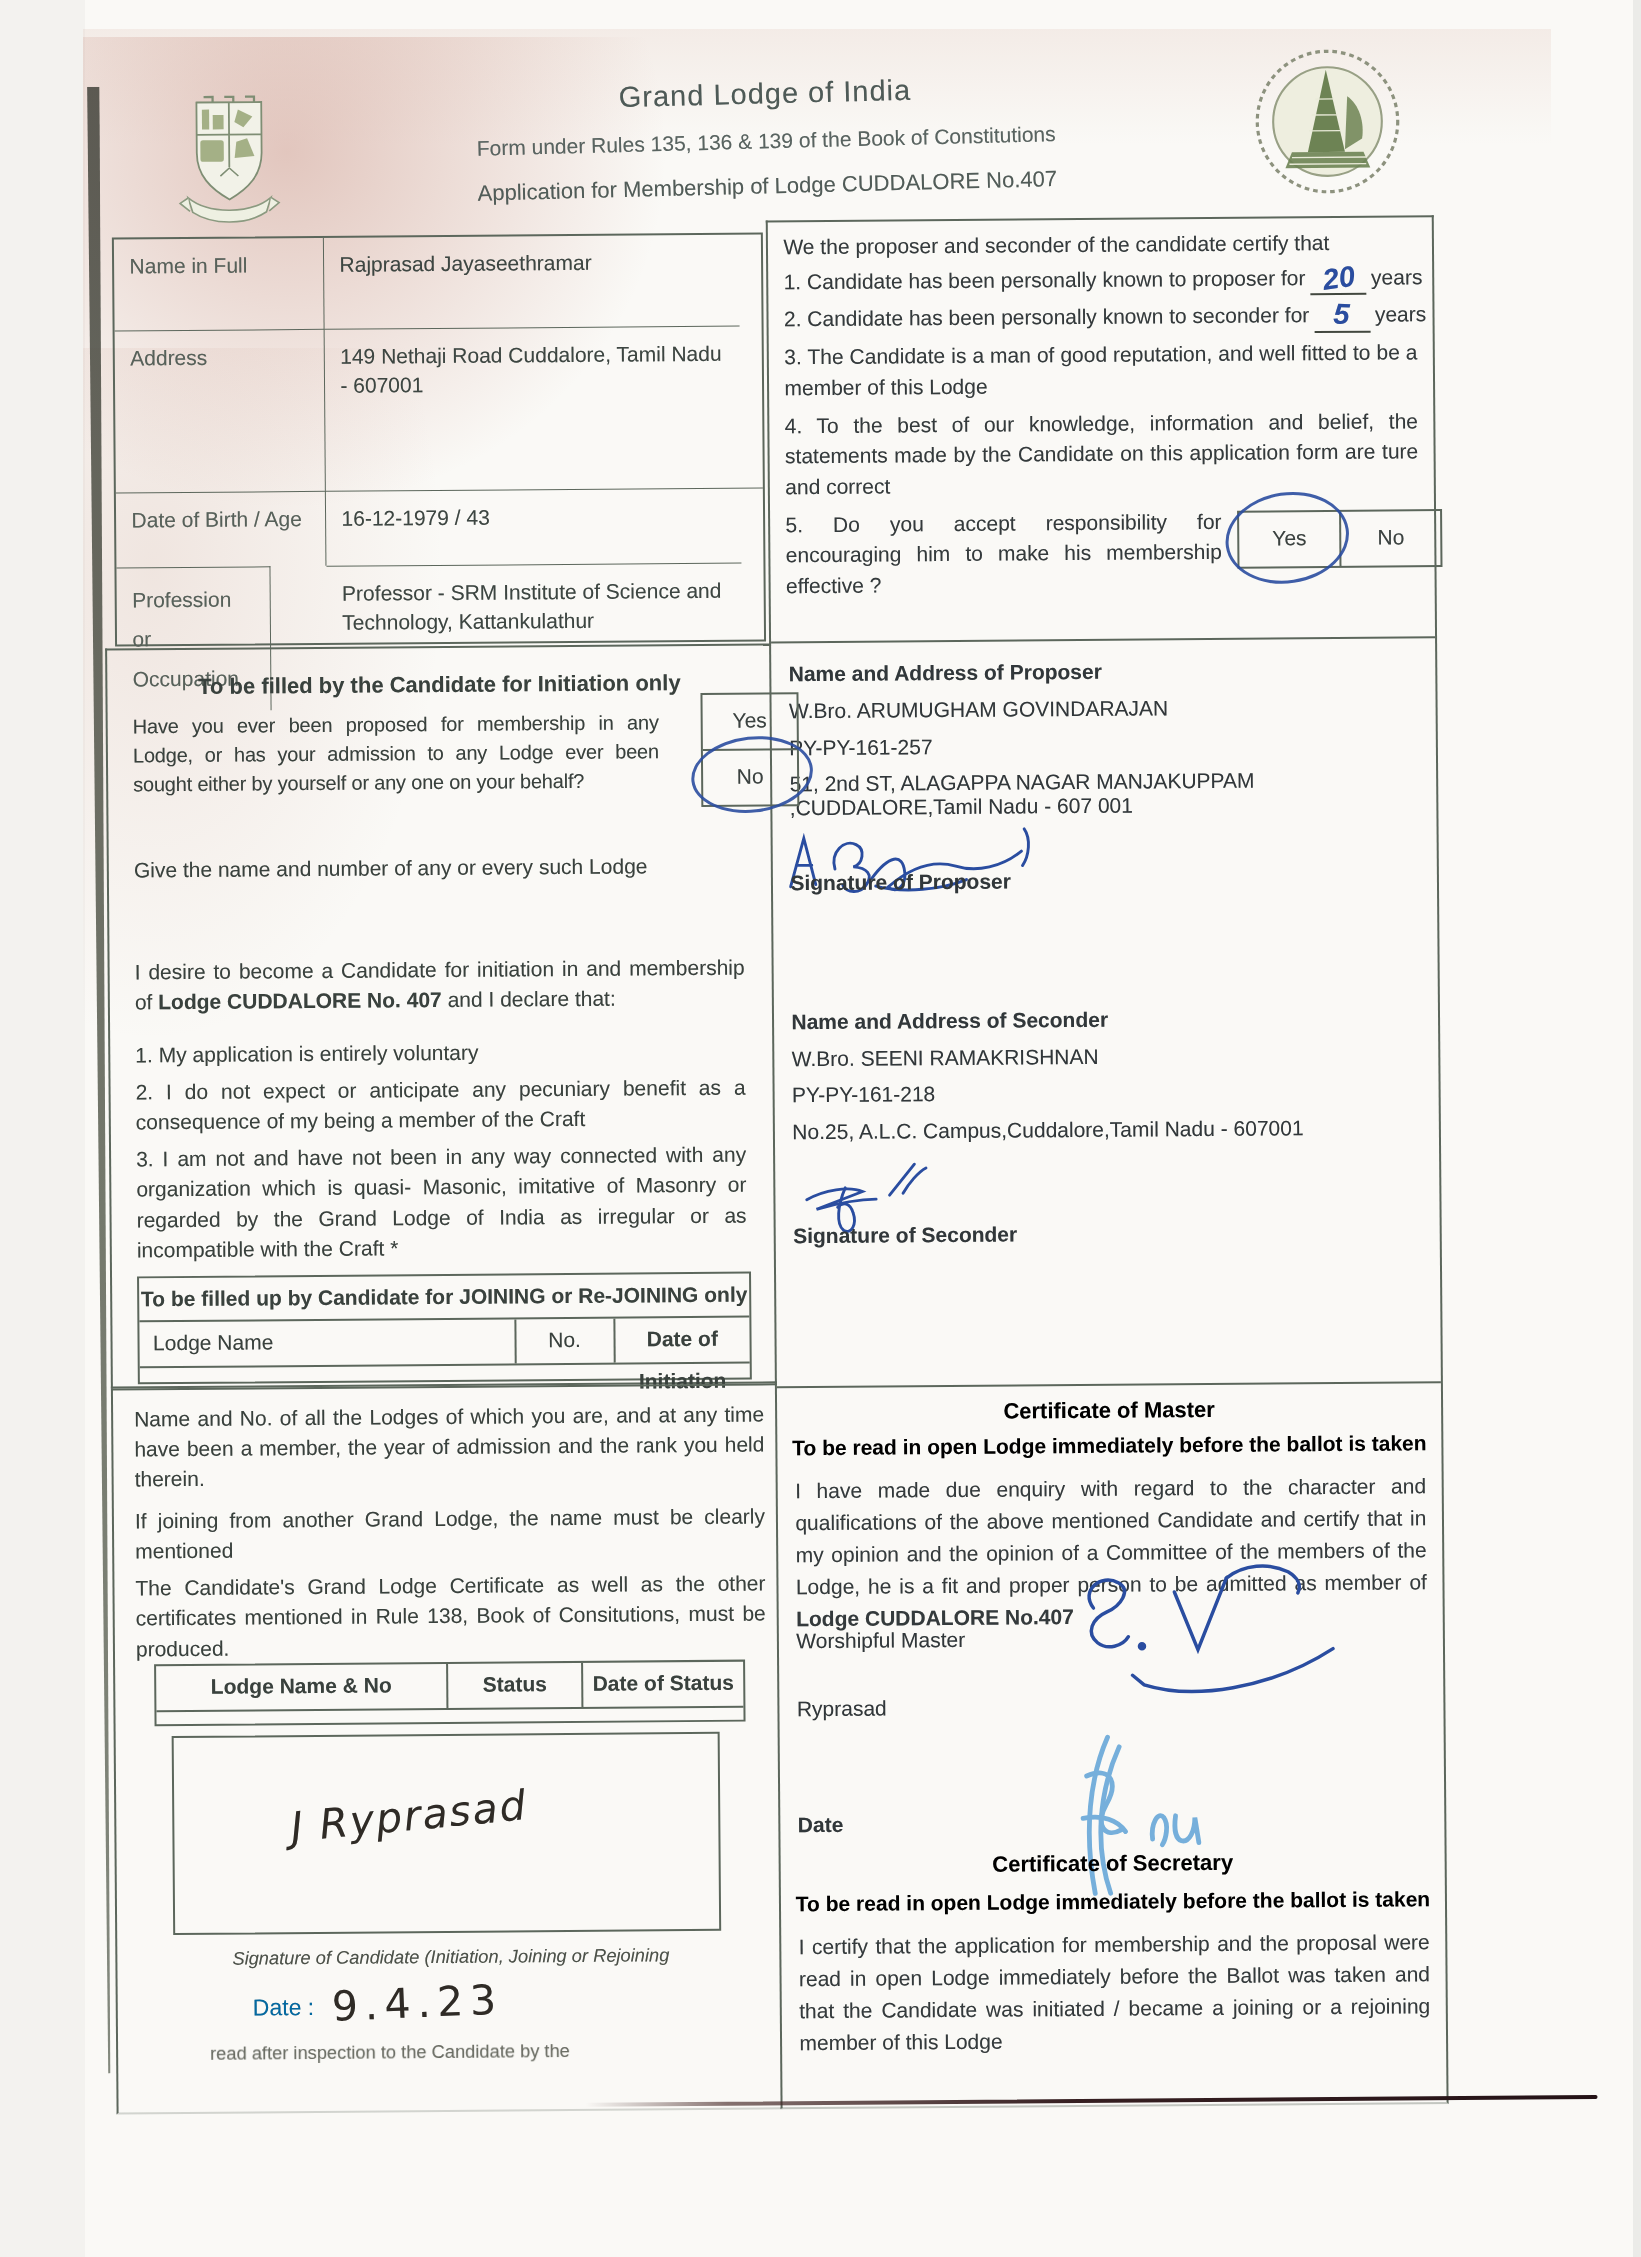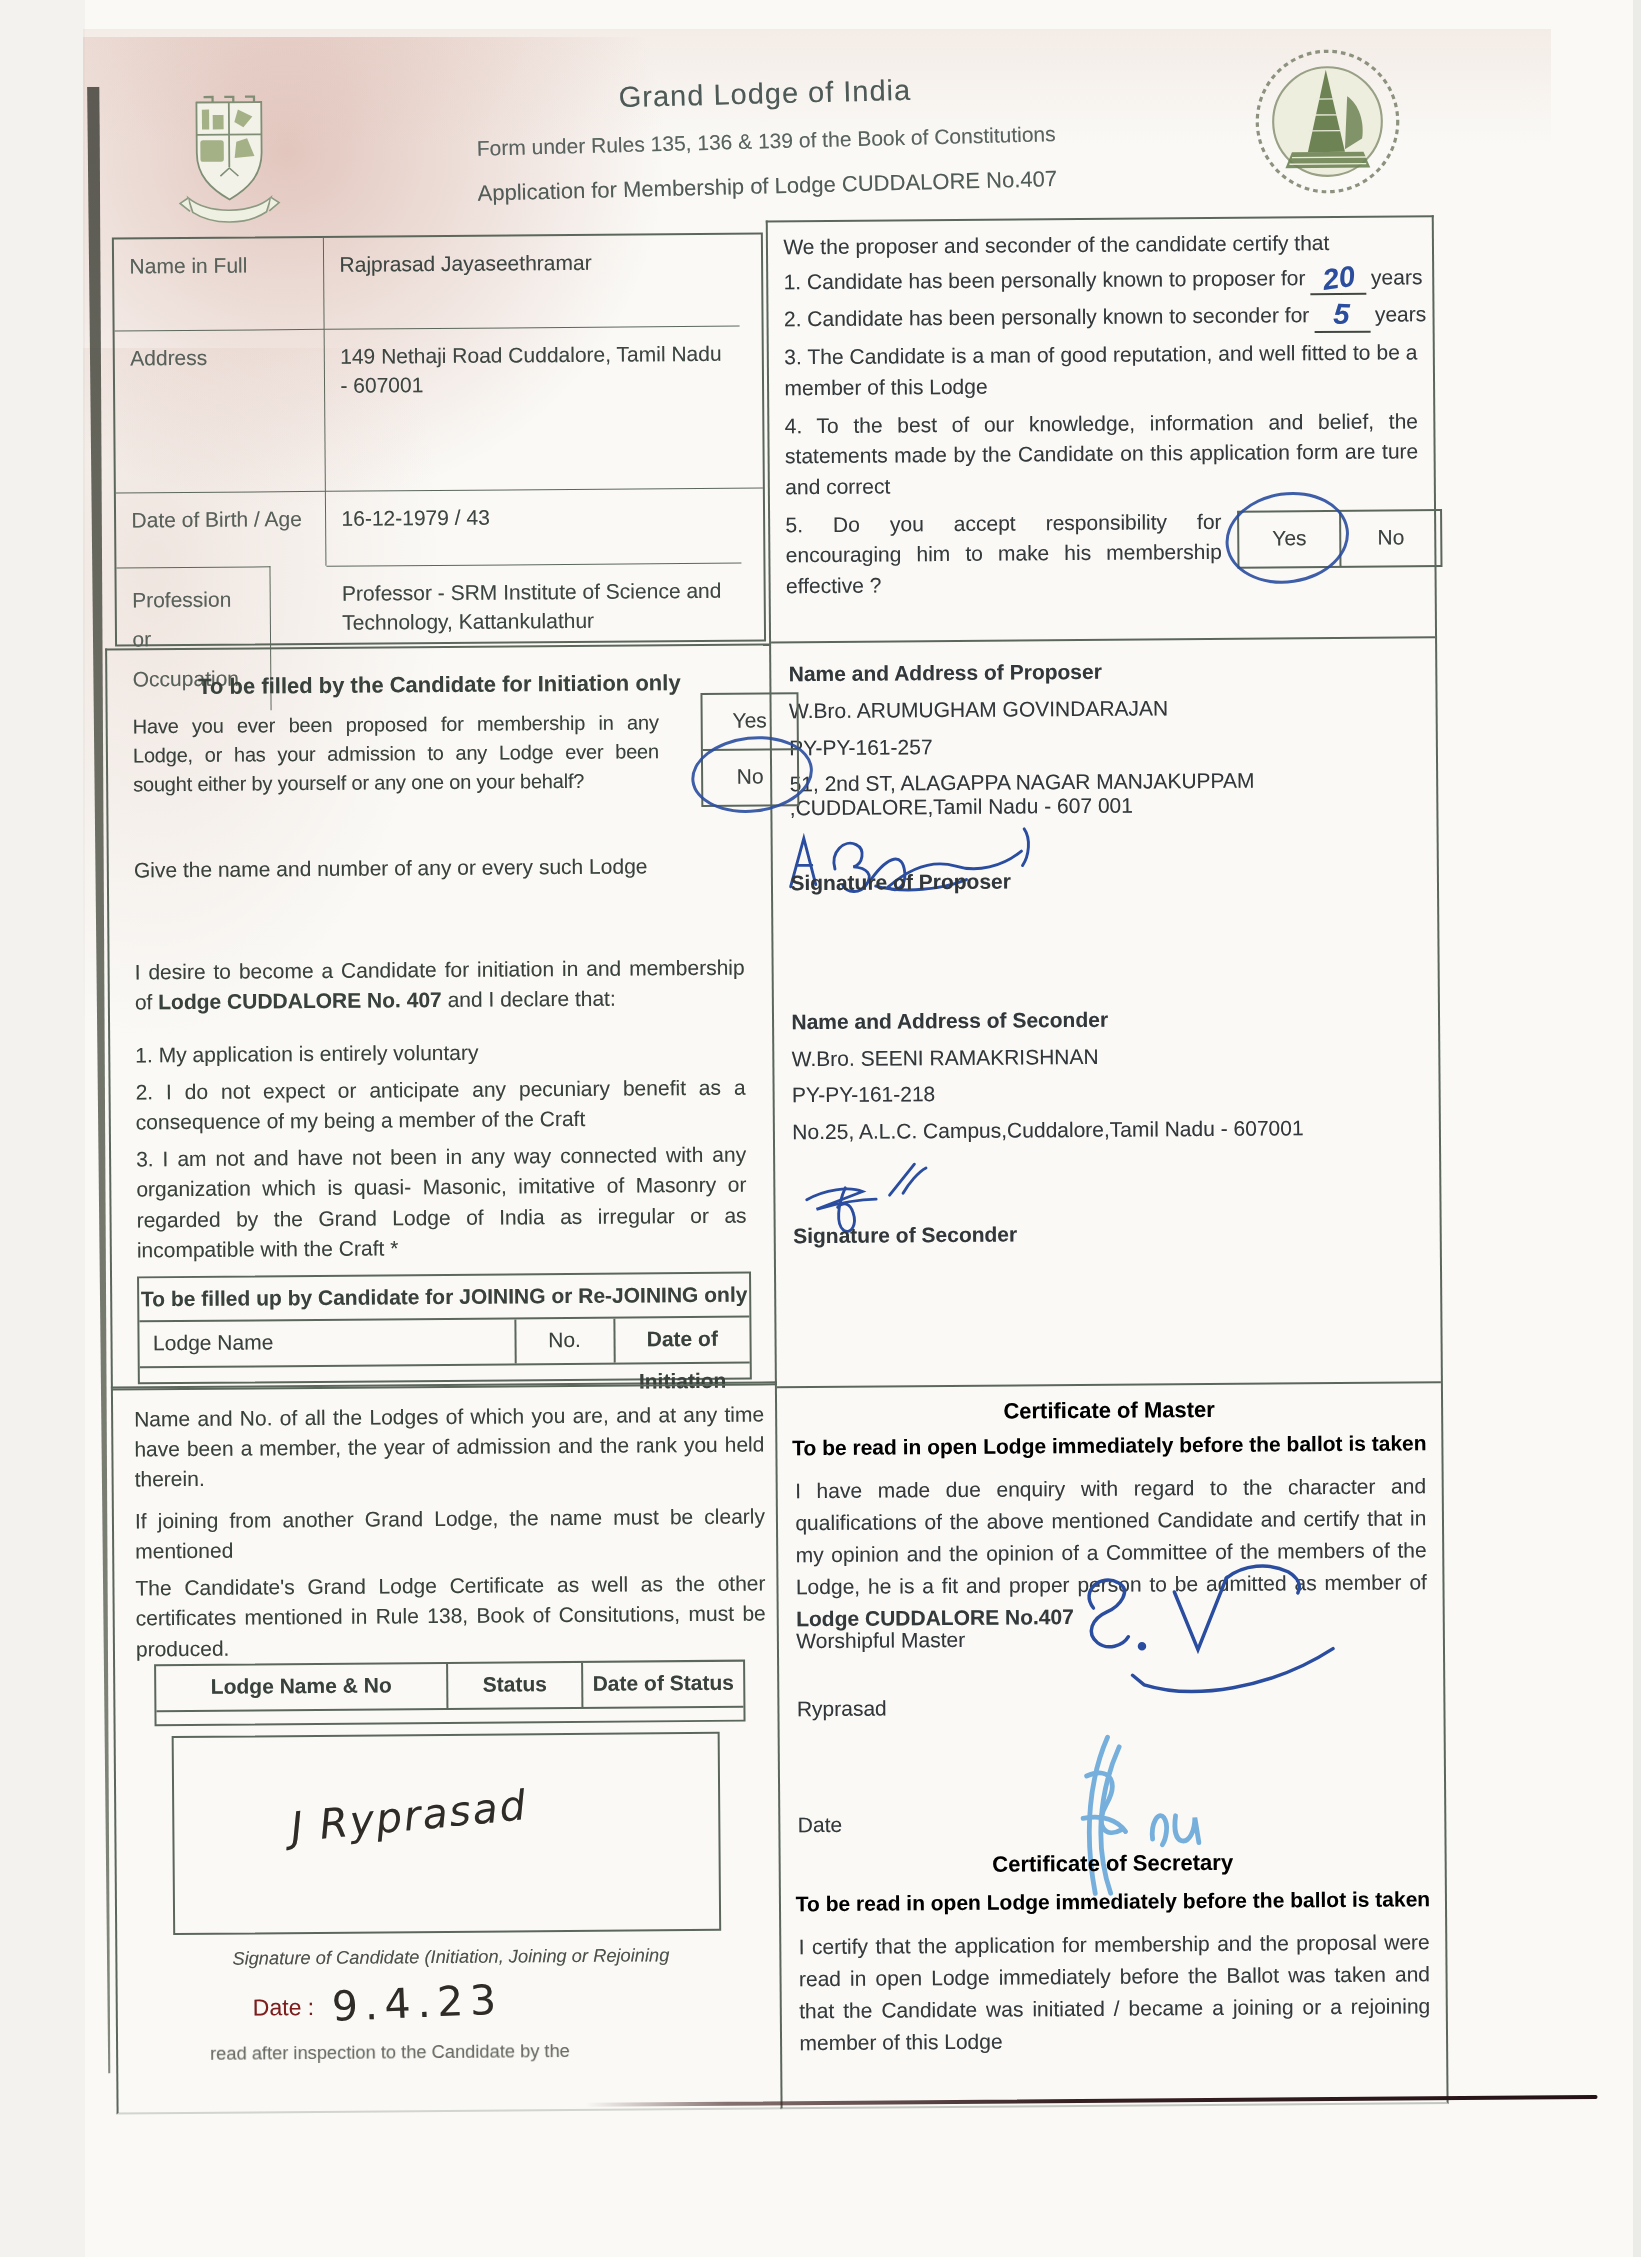--- a/index.html
+++ b/index.html
@@ -103,21 +103,21 @@
   .ht-c1 { width:290px; text-align:center; line-height:42px; }
   .ht-c2 { width:133px; text-align:center; line-height:42px; border-left:2.1px solid var(--line); }
   .ht-c3 { flex:1; text-align:center; line-height:42px; border-left:2.1px solid var(--line); }
   .hist-empty { height:11.6px; }
   .sig-box { position:absolute; left:56px; top:346px; width:548px; height:199px; border:2.1px solid var(--line); box-sizing:border-box; }
   .hw-name { position:absolute; left:116px; top:56px; font-size:41px; font-style:italic; letter-spacing:1.9px;
              color:var(--ink-dark); transform:rotate(-5deg); font-family:"DejaVu Sans",sans-serif; }
   .sig-caption { position:absolute; left:39px; top:558px; width:589px; text-align:center;
                  font-style:italic; font-size:18.3px; color:#4c5149; }
   .date-row { position:absolute; left:135px; top:591px; display:flex; align-items:flex-start; gap:17.4px; }
-  .date-label { font-size:23px; color:#7f1d1d; padding-top:13.5px; }
+  .date-label { font-size:23px; color:#0369a1; padding-top:13.5px; }
   .hw-date { font-size:41px; letter-spacing:6.8px; color:var(--ink-dark); transform:rotate(-2deg);
              font-family:"DejaVu Sans",sans-serif; }
   .cutoff { position:absolute; left:92px; top:653px; width:555px; font-size:18.3px;
             color:rgba(68,70,60,.72); filter:blur(0.3px); }
 
   
   .cert-title { position:absolute; width:100%; text-align:center; font-size:22px; }
   .cert-sub   { position:absolute; width:100%; text-align:center; font-size:21px; }
   .cert-body  { position:absolute; left:17.4px; width:631px; font-size:21px; color:#343a3c; line-height:1.52; }
 </style>
@@ -251,21 +251,21 @@
         <svg class="sig-svg" style="left:249px; top:172px;" width="338" height="164" viewBox="0 0 350 170">
           <g fill="none" stroke="#2a4da0" stroke-width="3.6" stroke-linecap="round">
             <path d="M68 52 c-14 -18 8 -36 26 -26 c14 8 2 24 -12 30 c-16 7 -22 22 -10 32 c10 8 26 4 32 -6"></path>
             <circle cx="118" cy="92" r="2.6" fill="#2a4da0"></circle>
             <path d="M152 36 L176 96 L206 22"></path>
             <path d="M206 22 c18 -14 44 -16 64 -6 c10 6 14 14 10 22"></path>
             <path d="M120 132 c50 16 130 6 196 -36 M120 132 l-12 -10"></path>
           </g>
         </svg>
         <div class="ps-label" style="top:309px;">Ryprasad</div>
-        <div class="ps-label" style="top:425px;">Date</div>
+        <div class="ps-label" style="top:425px;font-weight:bold;">Date</div>
         <svg class="sig-svg" style="left:239px; top:340px;" width="222" height="183" viewBox="0 0 230 190">
           <g fill="none" stroke="#5fa3d6" stroke-width="5" stroke-linecap="round" opacity=".85">
             <path d="M92 12 c-18 40 -26 96 -14 162"></path>
             <path d="M104 22 c-22 48 -26 104 -10 152"></path>
             <path d="M70 52 c24 -10 34 6 20 30 c-12 20 -2 36 16 26"></path>
             <path d="M66 96 c20 -4 36 2 44 14"></path>
             <path d="M138 118 c-2 -16 6 -30 12 -22 c5 7 2 22 -2 28 m14 -30 c-2 14 0 24 6 26 c8 2 14 -10 14 -24 l4 26"></path>
           </g>
         </svg>
         <div class="cert-title b" style="top:465px;">Certificate of Secretary</div>

